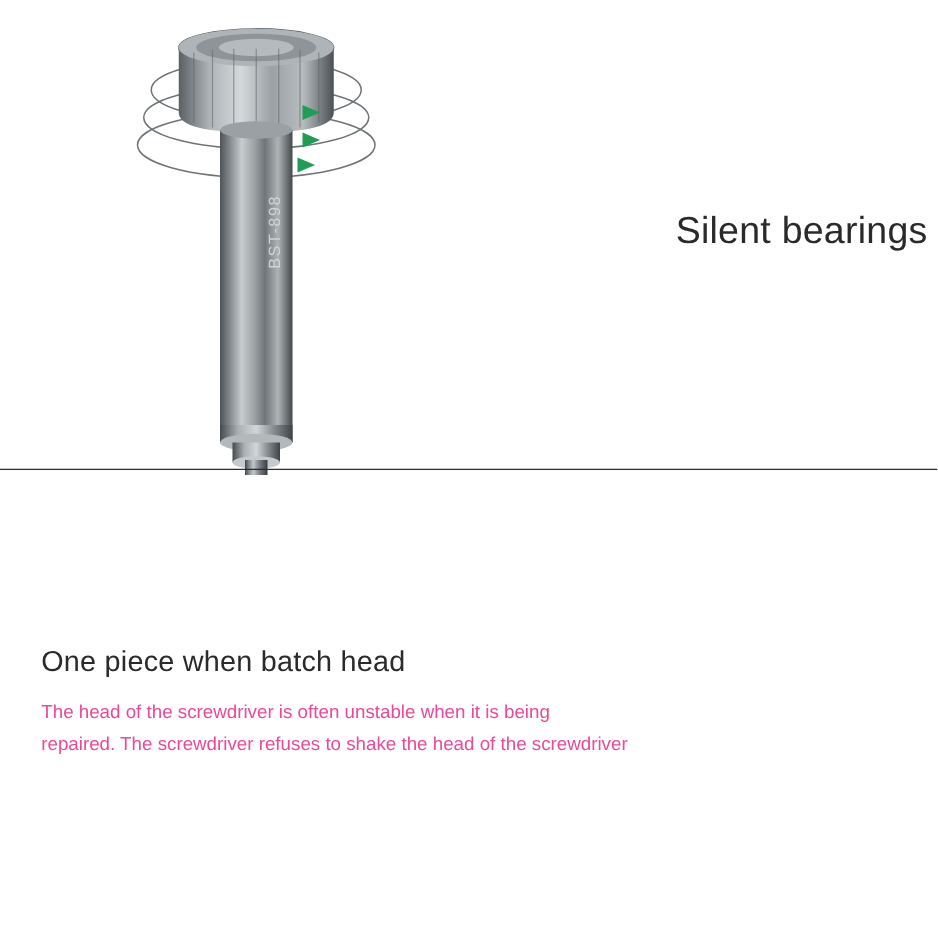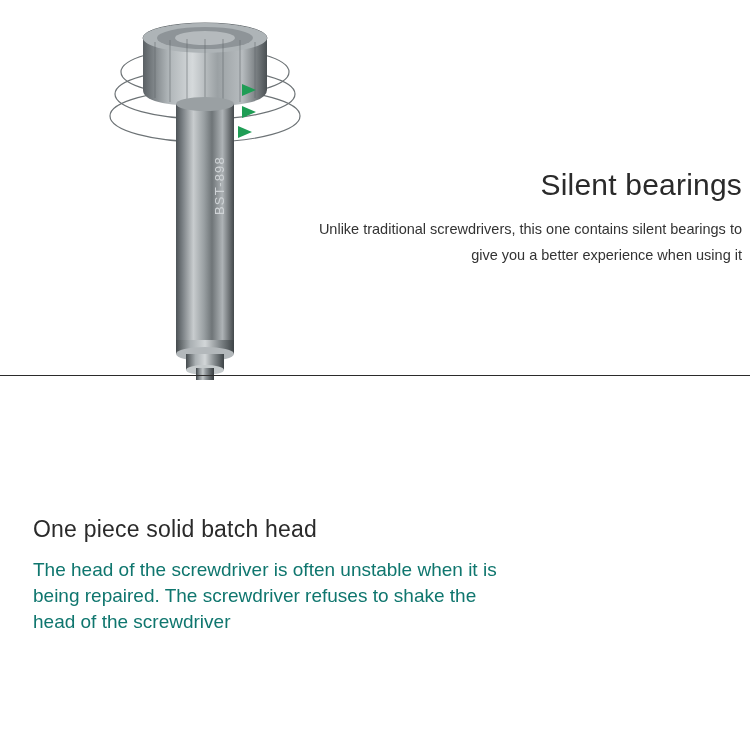--- a/index.html
+++ b/index.html
@@ -72,23 +72,23 @@
     text-align: left;
   }
   .panel-2 .headline {
     font-size: 23px;
     font-weight: 400;
     color: #2a2a2a;
     margin: 0 0 14px 0;
     letter-spacing: .2px;
   }
   .panel-2 .body {
-    font-size: 19px;
+    font-size: 15px;
     line-height: 26px;
-    color: #0f766e;
+    color: #ec4899;
     margin: 0;
   }
 
   
   .tool-top {
     position: absolute;
     left: 60px;
     top: 10px;
     width: 290px;
     height: 370px;
@@ -197,28 +197,27 @@
         </g>
       </svg>
 
       <div class="brand-text">
         <span>BST-898</span>
       </div>
     </div>
 
     <div class="text-block">
       <h2 class="headline">Silent bearings</h2>
-      <p class="body">Unlike traditional screwdrivers, this one contains silent bearings to give you a better experience when using it</p>
     </div>
   </section>
 
   <div class="divider"></div>
 
   <section class="panel-2">
 
     <div class="text-block">
-      <h2 class="headline">One piece solid batch head</h2>
+      <h2 class="headline">One piece when batch head</h2>
       <p class="body">The head of the screwdriver is often unstable when it is being repaired. The screwdriver refuses to shake the head of the screwdriver</p>
     </div>
 
   </section>
 
 </div>
 
 </body></html>

